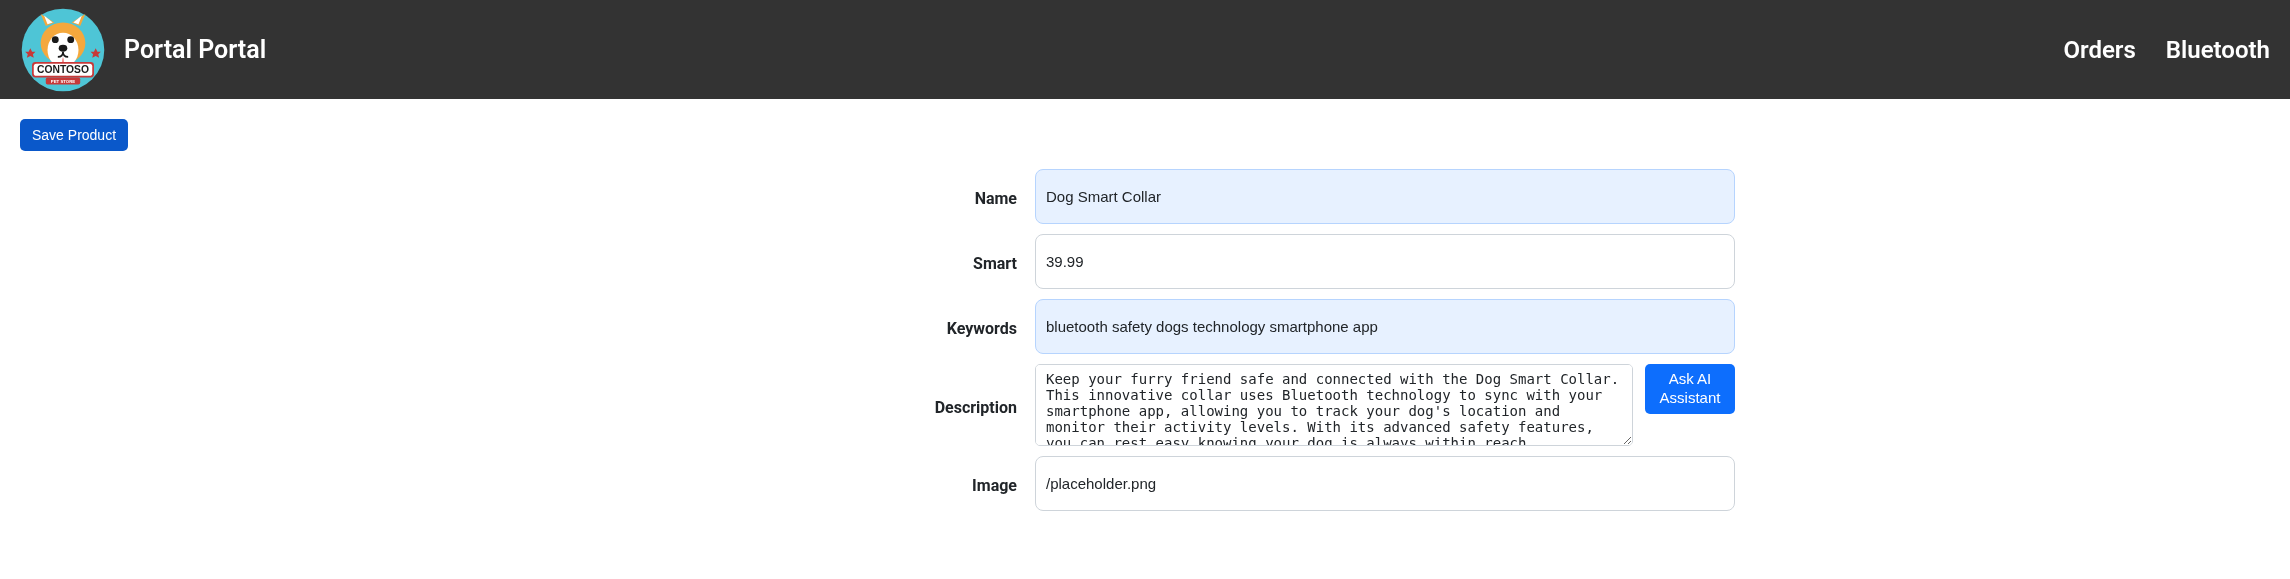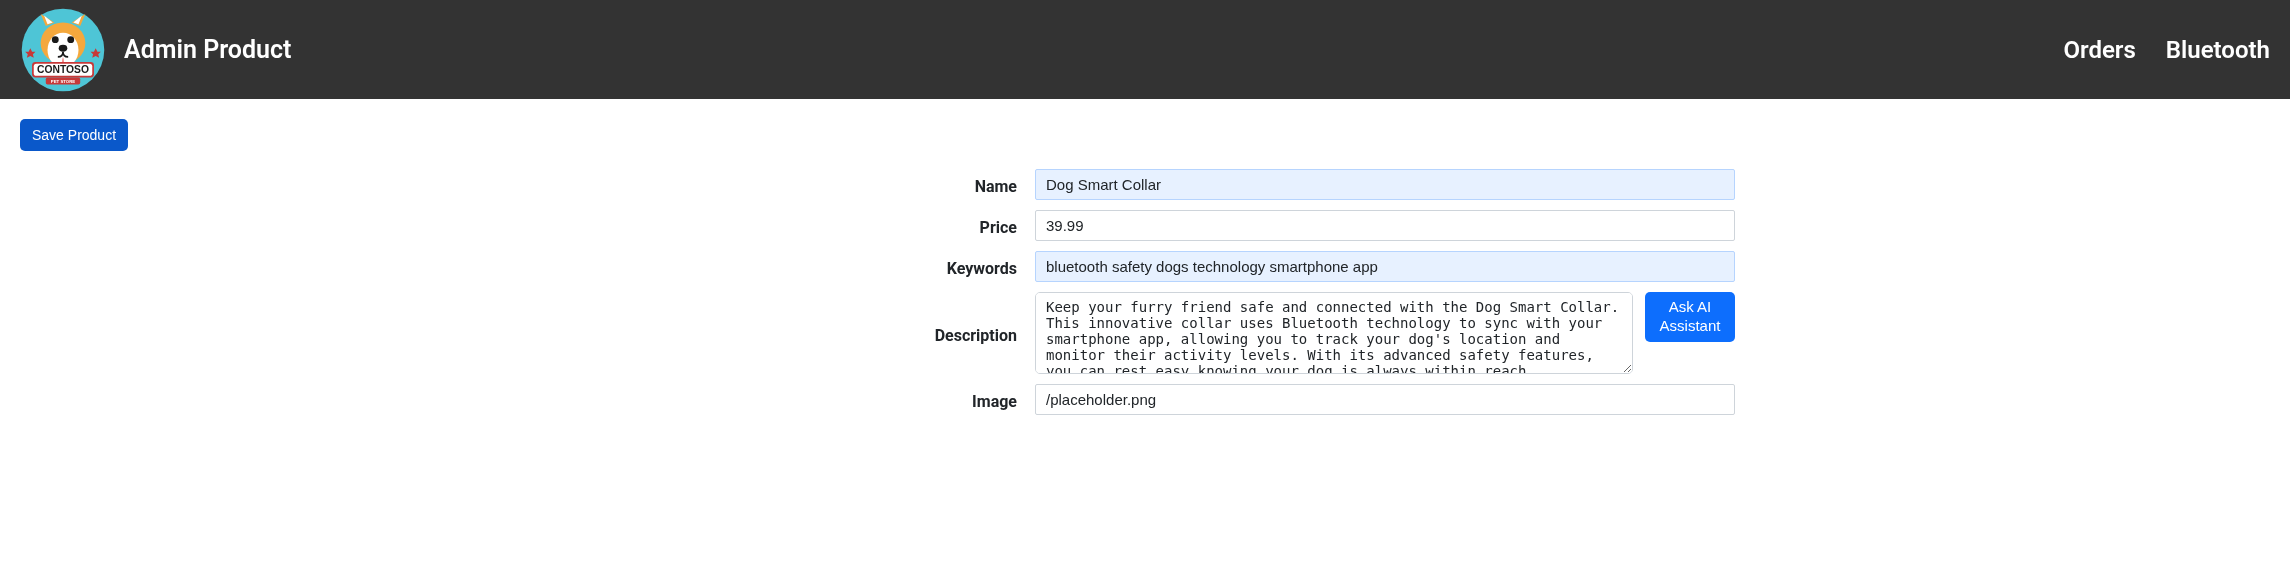--- a/index.html
+++ b/index.html
@@ -82,23 +82,23 @@
       font-size: 16px;
       color: #212529;
       padding-right: 8px;
       padding-top: 4px;
     }
     .form-label-mid {
        align-self: center;
     }
     .form-input {
       flex: 1;
-      padding: 6px 10px;
+      padding: 18px 10px;
       border: 1px solid #ced4da;
-      border-radius: 2px;
+      border-radius: 8px;
       font-size: 15px;
       min-width: 0;
       background: #fff;
       color: #212529;
     }
     .form-input.highlighted {
       background: #e7f1ff;
       border: 1px solid #b6d4fe;
     }
     .form-textarea {
@@ -156,42 +156,42 @@
       <path d="M50 52 Q50 58 44 58 M50 52 Q50 58 56 58" stroke="#1a1a1a" stroke-width="2" fill="none"></path>
       <path d="M50 58 Q48 64 50 66 Q52 64 50 58" fill="#e77"></path>
       <rect x="14" y="64" width="72" height="18" rx="4" fill="#c73838"></rect>
       <rect x="16" y="66" width="68" height="14" rx="3" fill="#fff"></rect>
       <text x="50" y="77" text-anchor="middle" font-family="Arial Black, Arial" font-weight="900" font-size="12" fill="#1a1a1a">CONTOSO</text>
       <rect x="30" y="82" width="40" height="8" rx="2" fill="#c73838"></rect>
       <text x="50" y="88" text-anchor="middle" font-family="Arial" font-weight="700" font-size="5" fill="#fff">PET STORE</text>
       <polygon points="12,48 14,52 18,52 15,55 16,59 12,57 8,59 9,55 6,52 10,52" fill="#c73838"></polygon>
       <polygon points="88,48 90,52 94,52 91,55 92,59 88,57 84,59 85,55 82,52 86,52" fill="#c73838"></polygon>
     </svg>
-    <div class="portal-title">Admin Product</div>
+    <div class="portal-title">Portal Portal</div>
   </div>
   <div class="nav-links">
     <a class="nav-link">Orders</a>
     <a class="nav-link">Bluetooth</a>
   </div>
 </div>
 
 <div class="content">
   <div class="save-row">
     <button class="save-btn">Save Product</button>
   </div>
 
   <div class="form-container">
 
     <div class="form-row">
       <label class="form-label">Name</label>
       <input class="form-input highlighted" type="text" value="Dog Smart Collar" style="">
     </div>
 
     <div class="form-row">
-      <label class="form-label">Price</label>
+      <label class="form-label">Smart</label>
       <input class="form-input" type="text" value="39.99" style="">
     </div>
 
     <div class="form-row">
       <label class="form-label">Keywords</label>
       <input class="form-input highlighted" type="text" value="bluetooth safety dogs technology smartphone app" style="">
     </div>
 
     <div class="form-row align-top">
       <label class="form-label form-label-mid">Description</label>

